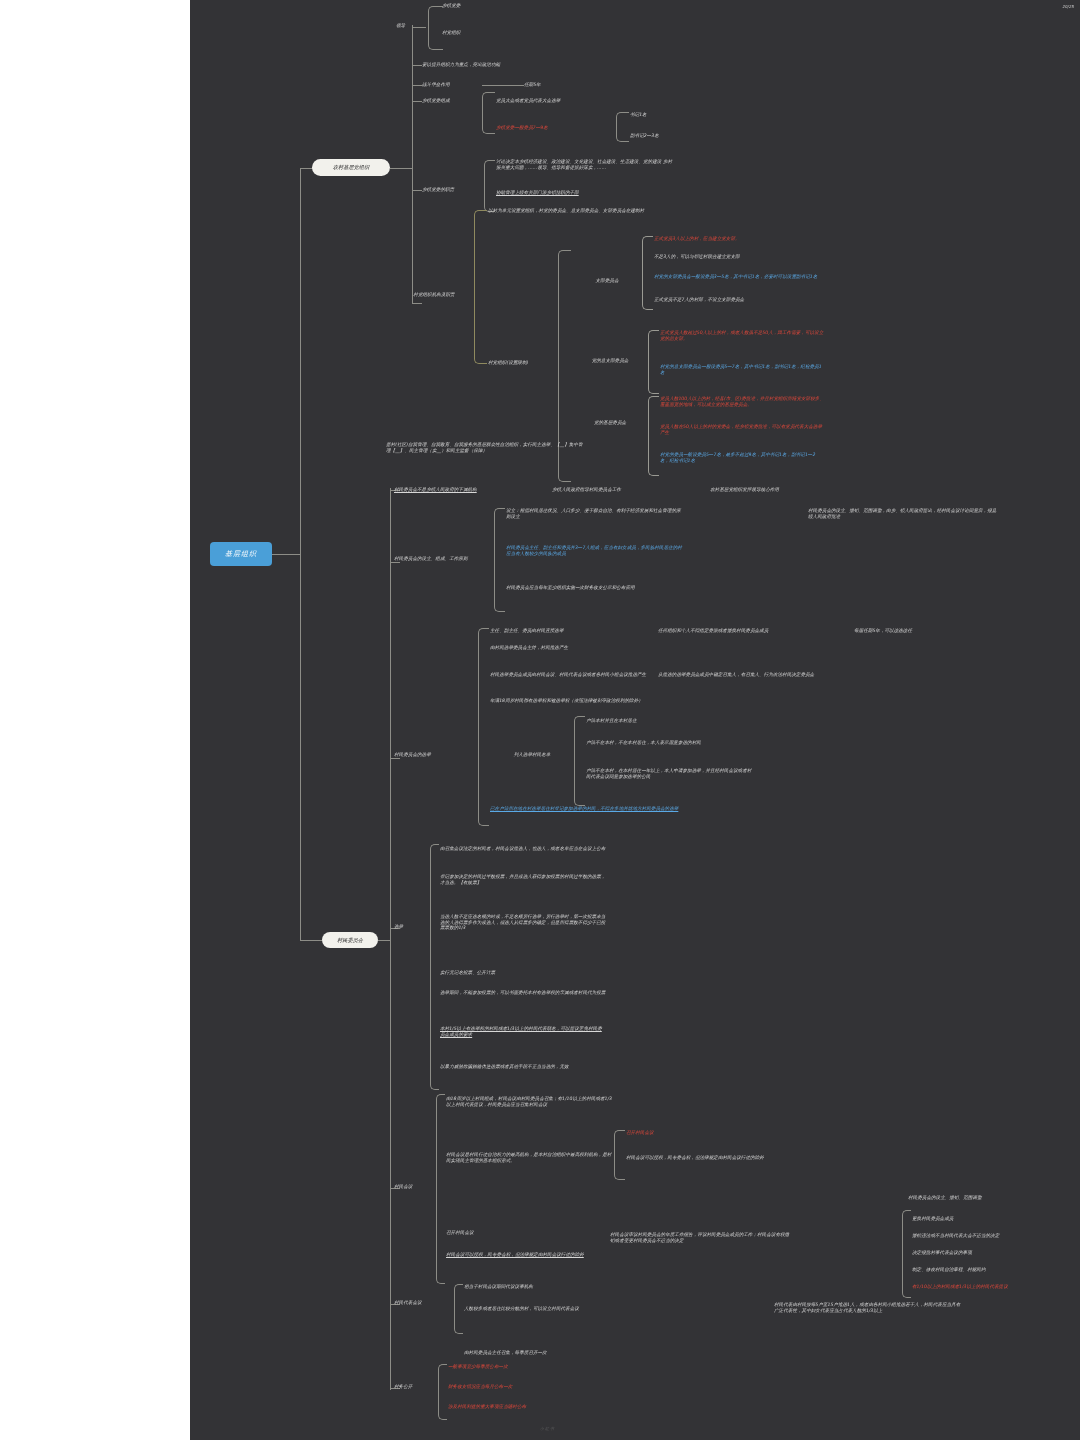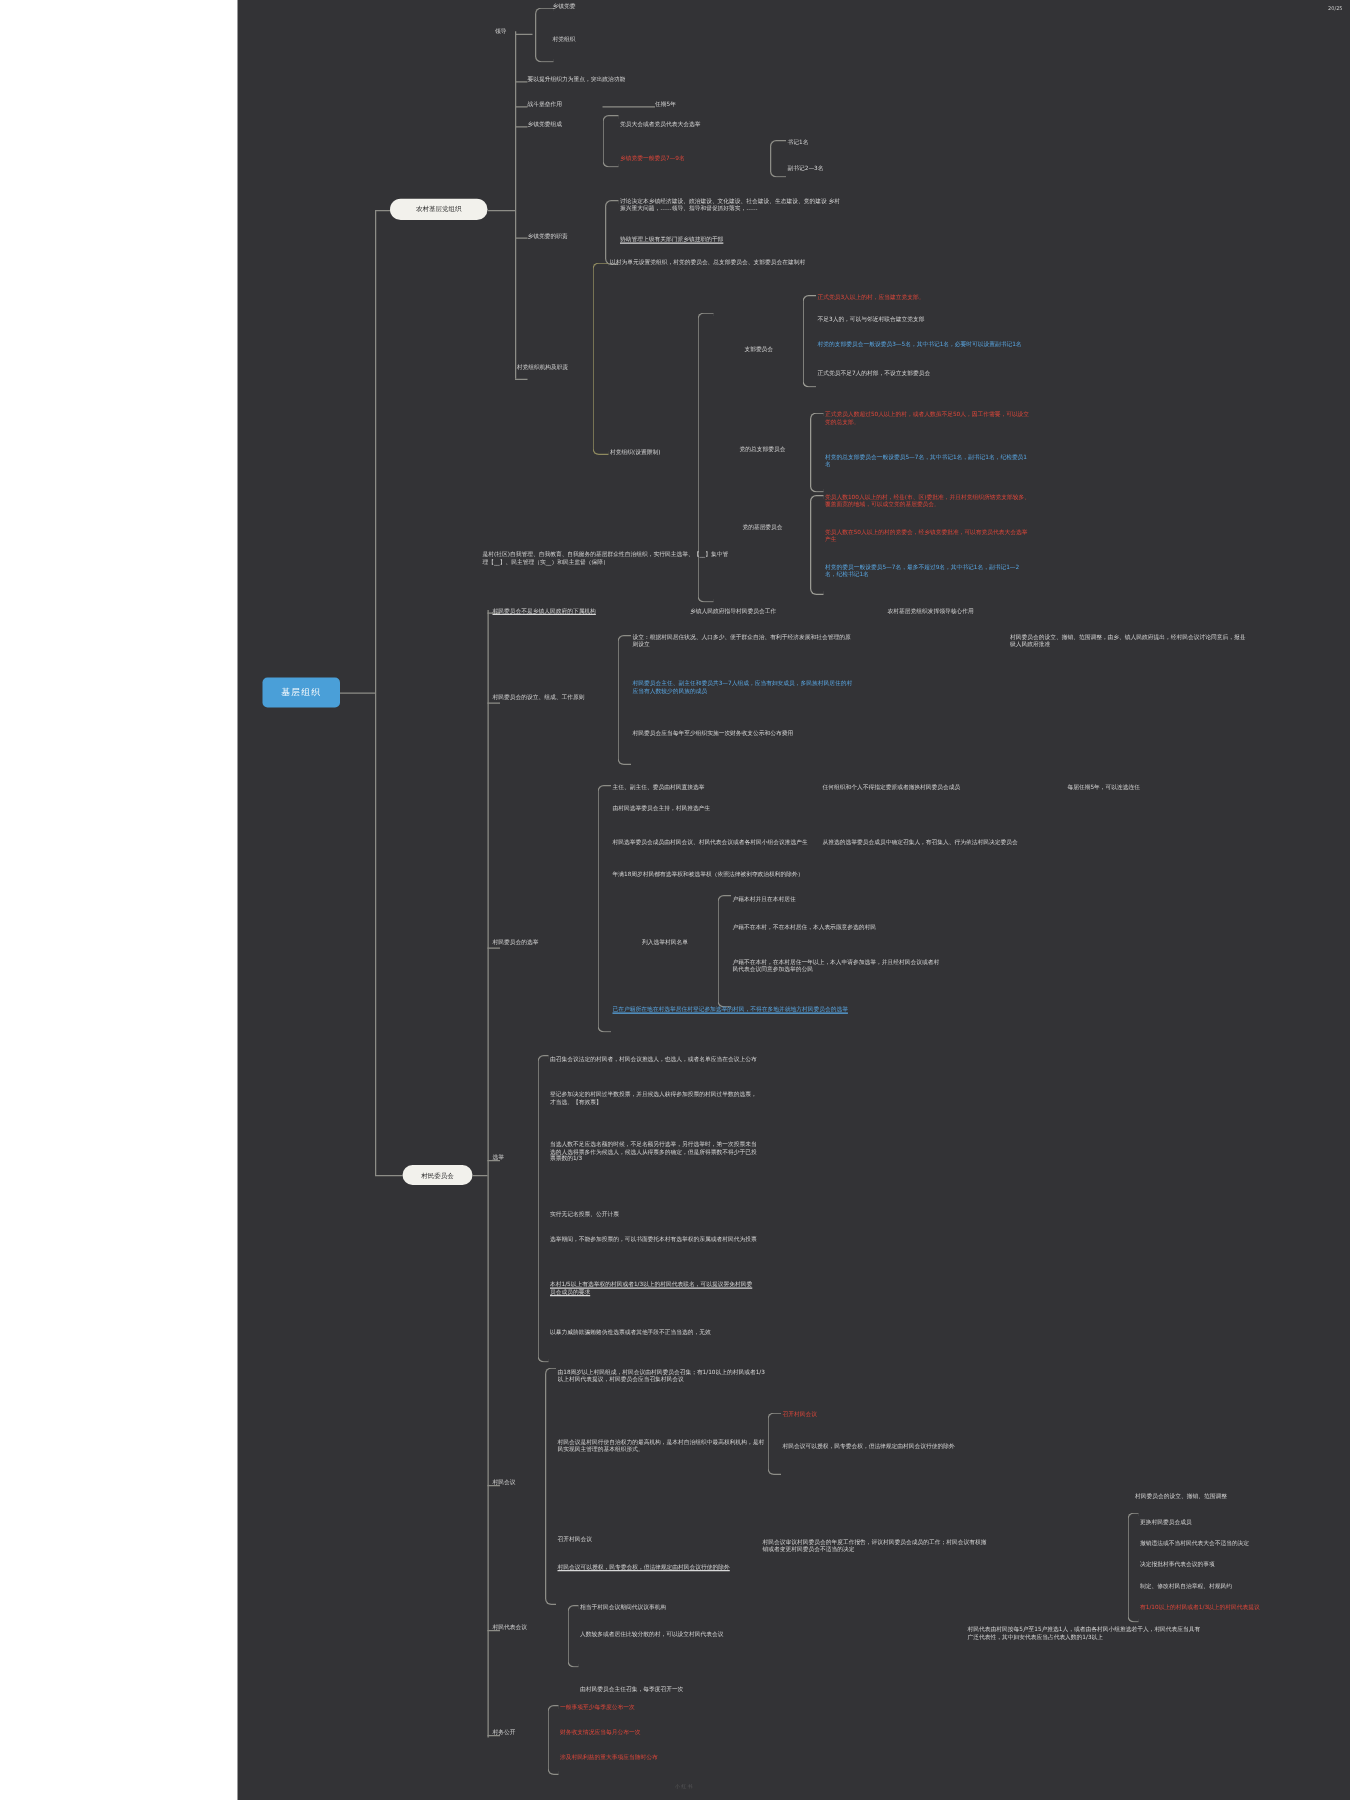--- a/index.html
+++ b/index.html
@@ -1,18 +1,18 @@
 <!DOCTYPE html>
 <html><head>
 <meta charset="utf-8">
 <style>
   html,body{margin:0;padding:0;background:#ffffff;}
   body{font-family:"DejaVu Sans","Liberation Sans",sans-serif;}
   #page{position:relative;width:1080px;height:1440px;background:#ffffff;overflow:hidden;}
-  #canvas{position:absolute;left:190px;top:0;width:890px;height:1440px;background:#333336;}
+  #canvas{position:absolute;left:190px;top:0;width:890px;height:1440px;background:#333336;font-style:italic;}
   
   .txt{position:absolute;font-size:4.6px;color:#d8d8d8;line-height:1.25;}
   .txt.r{color:#e2473a;}
   .txt.b{color:#5aa9e6;}
   .txt.u{text-decoration:underline;}
   
   .pill{position:absolute;border-radius:9px;background:#f2f1ec;color:#2a2a2a;
         font-size:5.2px;display:flex;align-items:center;justify-content:center;
         text-align:center;padding:1px 4px;box-sizing:border-box;}
   .root{position:absolute;border-radius:4px;background:#4a9fd8;color:#ffffff;

